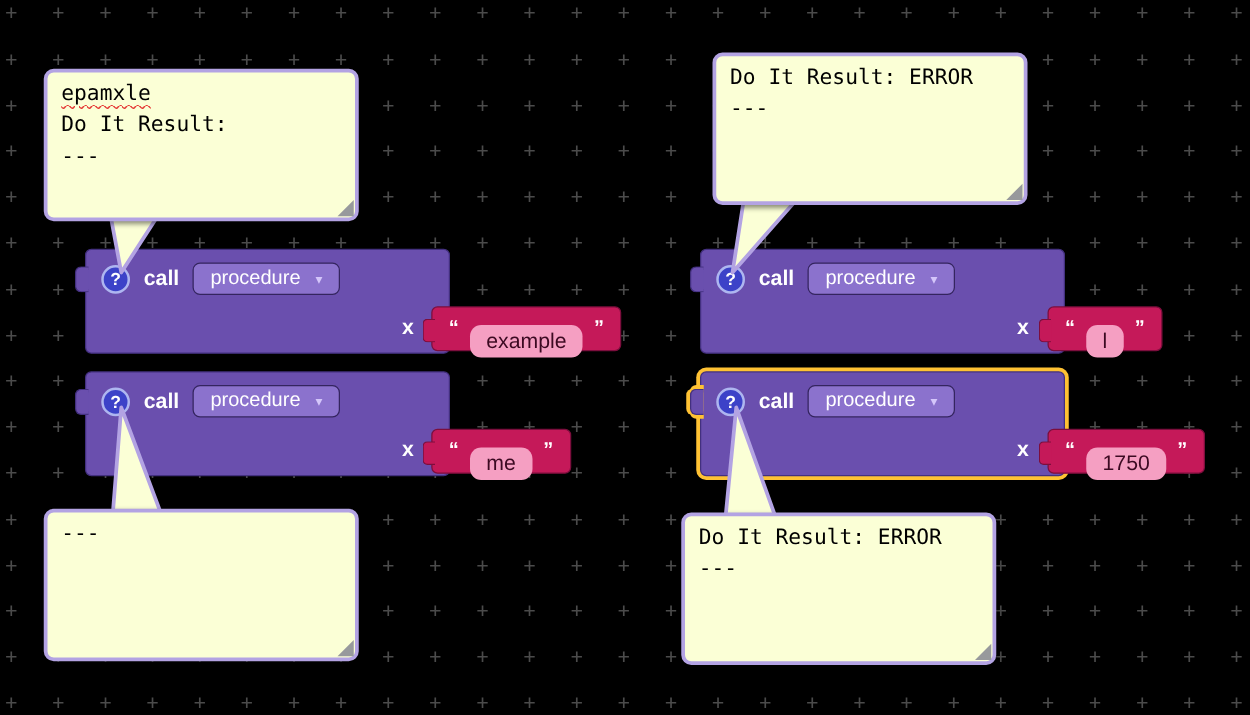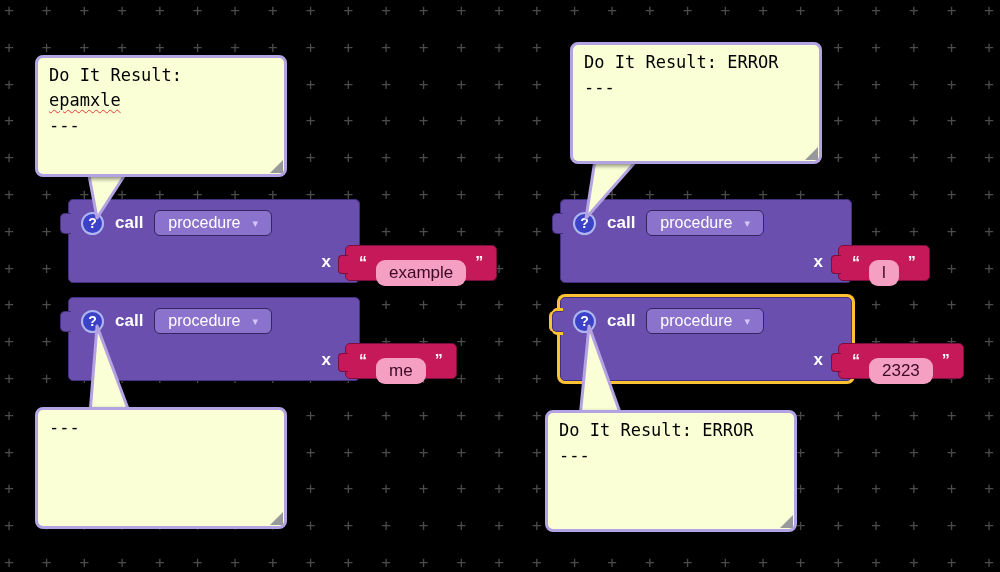--- a/index.html
+++ b/index.html
@@ -596,27 +596,27 @@
   </div>
 
   <div class="text-block" style="left:345px;top:343px">
     <span class="quote">“</span>
     <span class="string-field">me</span>
     <span class="quote">”</span>
   </div>
 
   <div class="text-block" style="left:838px;top:343px">
     <span class="quote">“</span>
-    <span class="string-field">2323</span>
+    <span class="string-field">1750</span>
     <span class="quote">”</span>
   </div>
 
   <div class="comment" style="left:35px;top:55px">
+    <div class="cline misspell">epamxle</div>
     <div class="cline">Do It Result:</div>
-    <div class="cline misspell">epamxle</div>
     <div class="cline">---</div>
     <div class="resize-handle"></div>
   </div>
 
   <div class="comment" style="left:570px;top:42px">
     <div class="cline">Do It Result: ERROR</div>
     <div class="cline">---</div>
     <div class="resize-handle"></div>
   </div>
 

